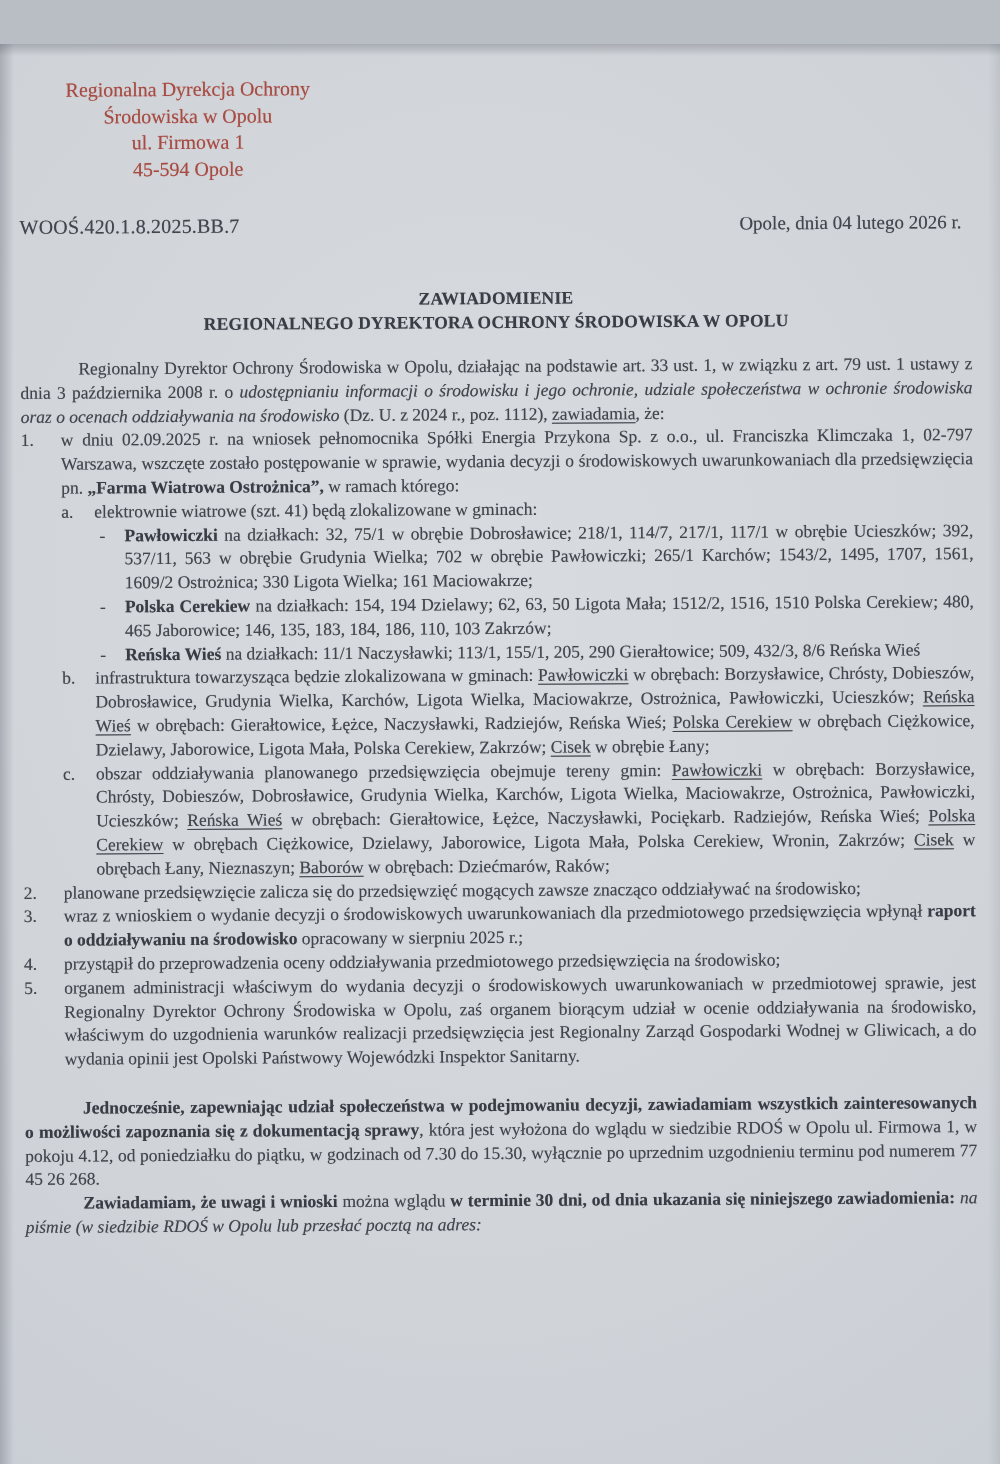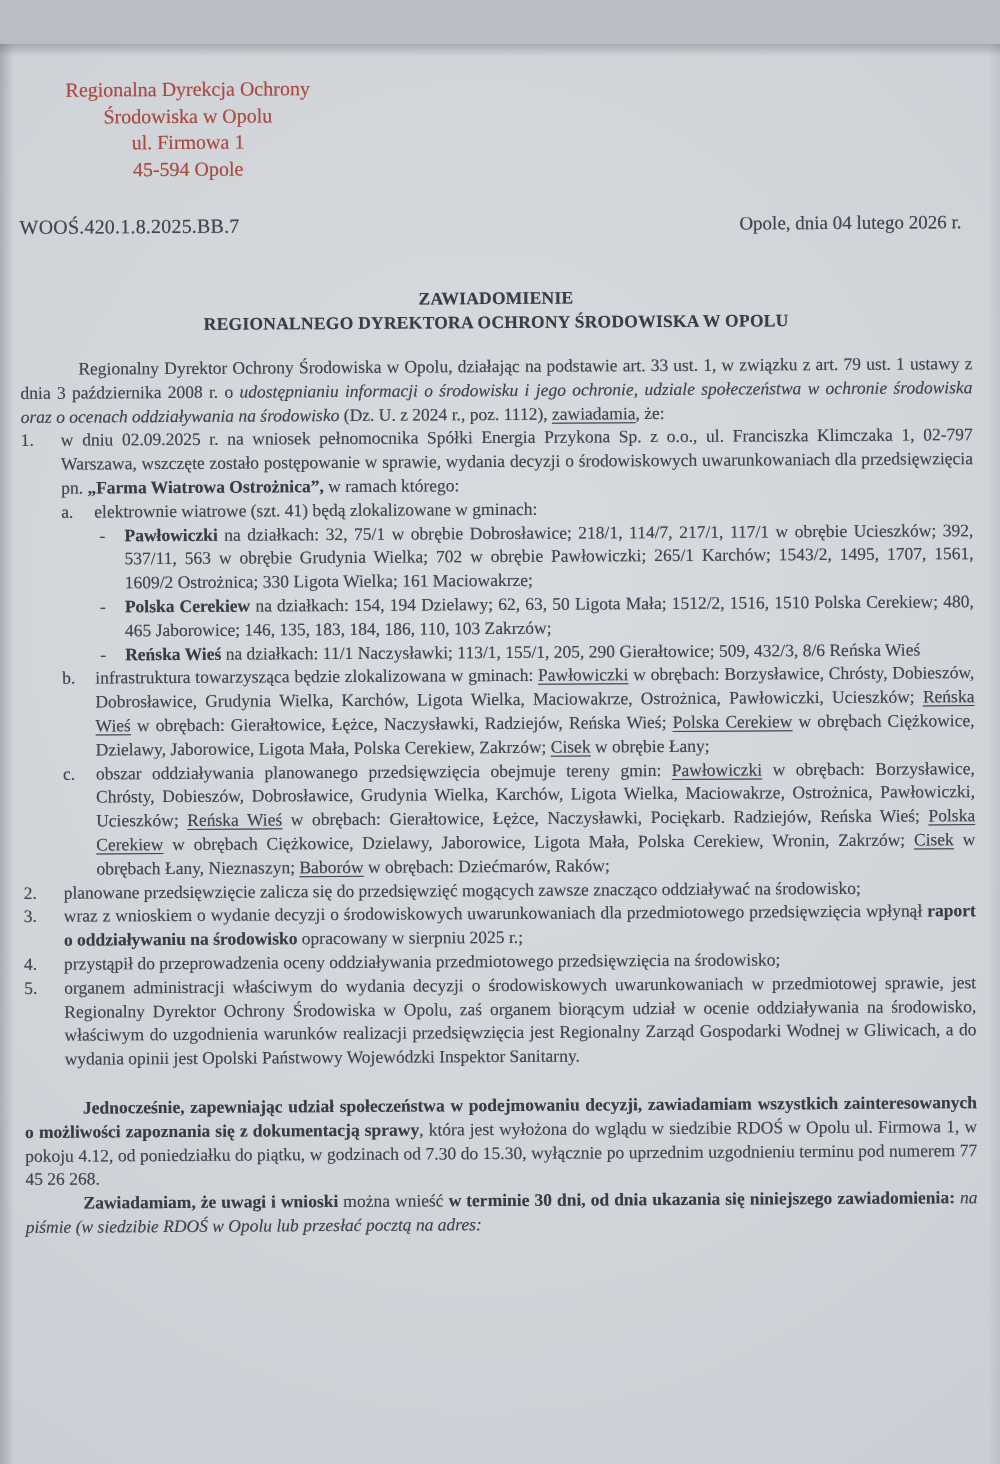--- a/index.html
+++ b/index.html
@@ -71,17 +71,17 @@
         <div class="block dash-item"><span class="marker">-</span><span class="seg-b">Pawłowiczki</span><span> na działkach: 32, 75/1 w obrębie Dobrosławice; 218/1, 114/7, 217/1, 117/1 w obrębie Ucieszków; 392, 537/11, 563 w obrębie Grudynia Wielka; 702 w obrębie Pawłowiczki; 265/1 Karchów; 1543/2, 1495, 1707, 1561, 1609/2 Ostrożnica; 330 Ligota Wielka; 161 Maciowakrze;</span></div>
         <div class="block dash-item"><span class="marker">-</span><span class="seg-b">Polska Cerekiew</span><span> na działkach: 154, 194 Dzielawy; 62, 63, 50 Ligota Mała; 1512/2, 1516, 1510 Polska Cerekiew; 480, 465 Jaborowice; 146, 135, 183, 184, 186, 110, 103 Zakrzów;</span></div>
         <div class="block dash-item"><span class="marker">-</span><span class="seg-b">Reńska Wieś</span><span> na działkach: 11/1 Naczysławki; 113/1, 155/1, 205, 290 Gierałtowice; 509, 432/3, 8/6 Reńska Wieś</span></div>
         <div class="block sub-item"><span class="marker">b.</span><span>infrastruktura towarzysząca będzie zlokalizowana w gminach: </span><span class="seg-u">Pawłowiczki</span><span> w obrębach: Borzysławice, Chrósty, Dobieszów, Dobrosławice, Grudynia Wielka, Karchów, Ligota Wielka, Maciowakrze, Ostrożnica, Pawłowiczki, Ucieszków; </span><span class="seg-u">Reńska Wieś</span><span> w obrębach: Gierałtowice, Łężce, Naczysławki, Radziejów, Reńska Wieś; </span><span class="seg-u">Polska Cerekiew</span><span> w obrębach Ciężkowice, Dzielawy, Jaborowice, Ligota Mała, Polska Cerekiew, Zakrzów; </span><span class="seg-u">Cisek</span><span> w obrębie Łany;</span></div>
         <div class="block sub-item"><span class="marker">c.</span><span>obszar oddziaływania planowanego przedsięwzięcia obejmuje tereny gmin: </span><span class="seg-u">Pawłowiczki</span><span> w obrębach: Borzysławice, Chrósty, Dobieszów, Dobrosławice, Grudynia Wielka, Karchów, Ligota Wielka, Maciowakrze, Ostrożnica, Pawłowiczki, Ucieszków; </span><span class="seg-u">Reńska Wieś</span><span> w obrębach: Gierałtowice, Łężce, Naczysławki, Pociękarb. Radziejów, Reńska Wieś; </span><span class="seg-u">Polska Cerekiew</span><span> w obrębach Ciężkowice, Dzielawy, Jaborowice, Ligota Mała, Polska Cerekiew, Wronin, Zakrzów; </span><span class="seg-u">Cisek</span><span> w obrębach Łany, Nieznaszyn; </span><span class="seg-u">Baborów</span><span> w obrębach: Dziećmarów, Raków;</span></div>
         <div class="block num-item"><span class="marker">2.</span><span>planowane przedsięwzięcie zalicza się do przedsięwzięć mogących zawsze znacząco oddziaływać na środowisko;</span></div>
         <div class="block num-item"><span class="marker">3.</span><span>wraz z wnioskiem o wydanie decyzji o środowiskowych uwarunkowaniach dla przedmiotowego przedsięwzięcia wpłynął </span><span class="seg-b">raport o oddziaływaniu na środowisko</span><span> opracowany w sierpniu 2025 r.;</span></div>
         <div class="block num-item"><span class="marker">4.</span><span>przystąpił do przeprowadzenia oceny oddziaływania przedmiotowego przedsięwzięcia na środowisko;</span></div>
         <div class="block num-item"><span class="marker">5.</span><span>organem administracji właściwym do wydania decyzji o środowiskowych uwarunkowaniach w przedmiotowej sprawie, jest Regionalny Dyrektor Ochrony Środowiska w Opolu, zaś organem biorącym udział w ocenie oddziaływania na środowisko, właściwym do uzgodnienia warunków realizacji przedsięwzięcia jest Regionalny Zarząd Gospodarki Wodnej w Gliwicach, a do wydania opinii jest Opolski Państwowy Wojewódzki Inspektor Sanitarny.</span></div>
         <div class="block indent-first gap-top"><span class="seg-b">Jednocześnie, zapewniając udział społeczeństwa w podejmowaniu decyzji, zawiadamiam wszystkich zainteresowanych o możliwości zapoznania się z dokumentacją sprawy</span><span>, która jest wyłożona do wglądu w siedzibie RDOŚ w Opolu ul. Firmowa 1, w pokoju 4.12, od poniedziałku do piątku, w godzinach od 7.30 do 15.30, wyłącznie po uprzednim uzgodnieniu terminu pod numerem 77 45 26 268.</span></div>
-        <div class="block indent-first"><span class="seg-b">Zawiadamiam, że uwagi i wnioski</span><span> można wnieść </span><span class="seg-b">w terminie 30 dni, od dnia ukazania się niniejszego zawiadomienia:</span><span class="seg-i"> na piśmie (w siedzibie RDOŚ w Opolu lub przesłać pocztą na adres:</span></div>
+        <div class="block indent-first"><span class="seg-b">Zawiadamiam, że uwagi i wnioski</span><span> można wglądu </span><span class="seg-b">w terminie 30 dni, od dnia ukazania się niniejszego zawiadomienia:</span><span class="seg-i"> na piśmie (w siedzibie RDOŚ w Opolu lub przesłać pocztą na adres:</span></div>
       </div>
 
   </div>
 </div>
 
 </body></html>

